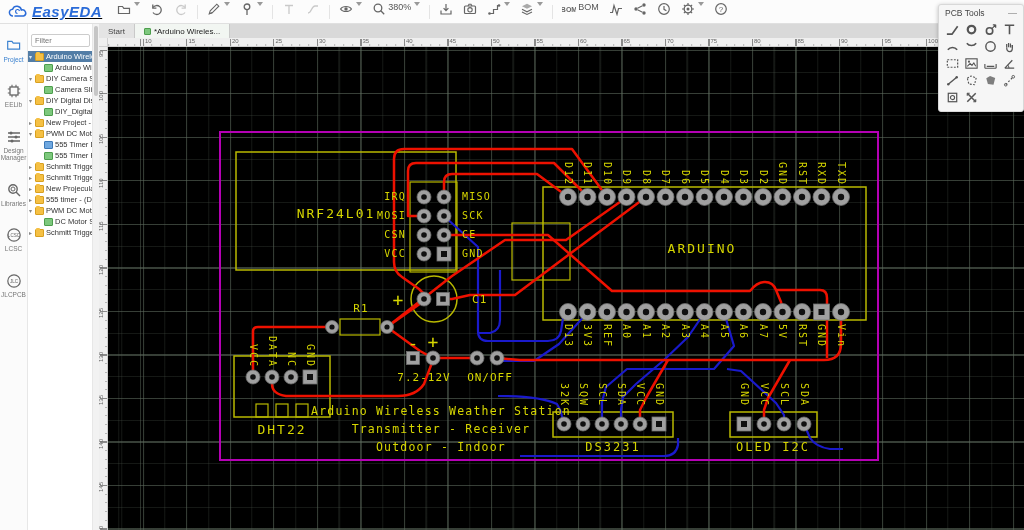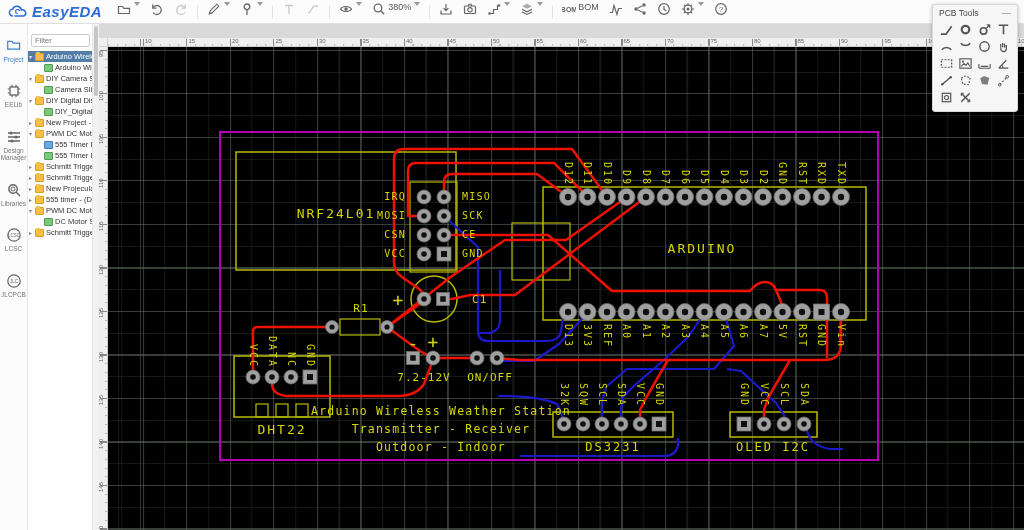--- a/index.html
+++ b/index.html
@@ -3,21 +3,21 @@
 <meta charset="utf-8">
 <style>
   * { margin:0; padding:0; box-sizing:border-box; }
   html,body { width:1024px; height:530px; overflow:hidden; background:#fff;
     font-family:"Liberation Sans", sans-serif; }
   #app { position:relative; width:1024px; height:530px; background:#fff; }
 
   
   #topbar { position:absolute; left:0; top:0; width:1024px; height:24px;
     background:#fcfcfc; border-bottom:1px solid #e0e0e0; display:flex; align-items:center; }
-  #logo { display:flex; align-items:center; gap:4px; padding:0 10px 0 8px; }
+  #logo { display:flex; align-items:center; gap:4px; padding:0 10px 0 8px;text-decoration:underline; }
   #logo-text { font-size:15px; font-weight:bold; font-style:italic; color:#2a6bd8; letter-spacing:.5px; }
   .tb-item { display:flex; height:20px; padding:0 4px; margin:0 1px;
     border-radius:2px; color:#666; cursor:pointer; }
   .tb-item.disabled { color:#c9c9c9; }
   .tb-item svg { display:block; }
   .tb-sep { width:1px; height:14px; background:#e4e4e4; margin:0 4px; }
   .caret { width:0; height:0; border-left:3px solid transparent; border-right:3px solid transparent;
     border-top:4px solid #999; margin-left:3px; }
   .tb-label { font-size:9px; color:#555; margin-left:2px; }
 
@@ -86,21 +86,21 @@
   #canvas { position:absolute; left:9px; top:23px; width:916px; height:483px; background:#000;
     background-image:
       repeating-linear-gradient(to right, rgba(95,110,95,.45) 0 1px, transparent 1px 43.5px),
       repeating-linear-gradient(to bottom, rgba(95,110,95,.45) 0 1px, transparent 1px 43.5px),
       repeating-linear-gradient(to right, rgba(70,80,70,.30) 0 1px, transparent 1px 21.75px),
       repeating-linear-gradient(to bottom, rgba(70,80,70,.30) 0 1px, transparent 1px 21.75px);
     background-position:35px 0, 0 3px, 13.25px 0, 0 3px; cursor:crosshair; }
   #boardsvg { position:absolute; left:0; top:0; width:916px; height:483px; }
 
   
-  #pcbtools { position:absolute; right:6px; top:4px; width:86px; background:#f6f6f6;
+  #pcbtools { position:absolute; right:0; top:4px; width:86px; background:#f6f6f6;
     border:1px solid #d8d8d8; border-radius:3px; box-shadow:0 1px 4px rgba(0,0,0,.25); z-index:50; }
   #pcbtools-head { display:flex; align-items:center; justify-content:space-between;
     padding:3px 6px 1px 6px; }
   #pcbtools-title { font-size:8.5px; color:#444; }
   #pcbtools-min { font-size:9px; color:#888; cursor:pointer; line-height:6px; }
   #pcbtools-grid { display:grid; grid-template-columns:repeat(4,1fr); padding:2px 4px 5px 4px; }
   .ptool { width:19px; height:17px; display:flex; align-items:center; justify-content:center;
     border-radius:2px; cursor:pointer; color:#555; }
 </style>
 </head>
@@ -388,20 +388,29 @@
           <span>Schmitt Trigger01 -</span>
         </div>
       </div>
   </div>
 
   <div id="scrollstrip">
     <div id="scrollthumb"></div>
   </div>
 
   <div id="canvaswrap">
+    <div id="tabbar">
+        <div class="tab">
+          <span>Start</span>
+        </div>
+        <div class="tab active">
+          <span class="ticon-sheet"></span>
+          <span>*Arduino Wireles...</span>
+        </div>
+      </div>
     <div id="corner"></div>
     <div id="hruler">
         <span class="hnum" style="left: 35px;">10</span>
         <span class="hnum" style="left: 78.5px;">15</span>
         <span class="hnum" style="left: 122px;">20</span>
         <span class="hnum" style="left: 165.5px;">25</span>
         <span class="hnum" style="left: 209px;">30</span>
         <span class="hnum" style="left: 252.5px;">35</span>
         <span class="hnum" style="left: 296px;">40</span>
         <span class="hnum" style="left: 339.5px;">45</span>

